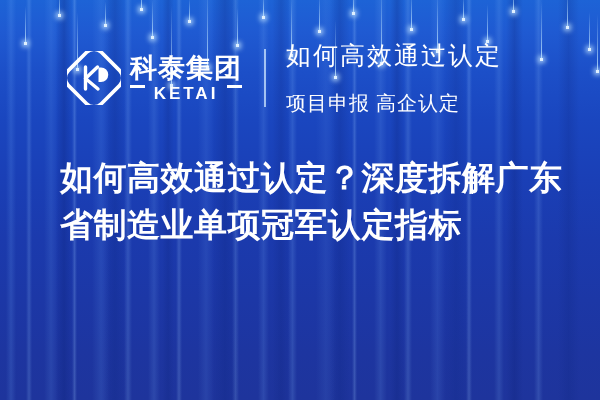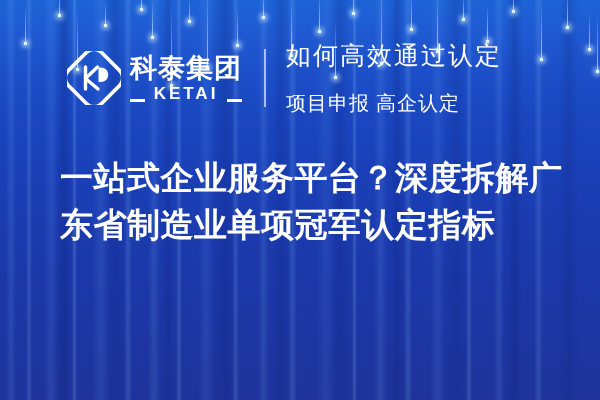--- a/index.html
+++ b/index.html
@@ -139,21 +139,21 @@
   .brand-cn {
     color: #ffffff;
     font-size: 27px;
     font-weight: 700;
     letter-spacing: 1px;
     line-height: 1.05;
     white-space: nowrap;
   }
   .brand-en-row {
     display: flex;
-    align-items: flex-end;
+    align-items: flex-start;
     gap: 9px;
     margin-top: 2px;
     width: 100%;
   }
   .brand-dash {
     flex: 1 1 auto;
     height: 3px;
     background: #ffffff;
     min-width: 10px;
   }
@@ -279,15 +279,15 @@
     </div>
 
     <div class="divider"></div>
 
     <div class="tagline">
       <span class="tagline-main">如何高效通过认定</span>
       <span class="tagline-sub">项目申报 高企认定</span>
     </div>
   </div>
 
-  <div class="title">一站式企业服务平台？深度拆解广东省制造业单项冠军认定指标</div>
+  <div class="title">如何高效通过认定？深度拆解广东省制造业单项冠军认定指标</div>
 
 </div>
 
 </body></html>

